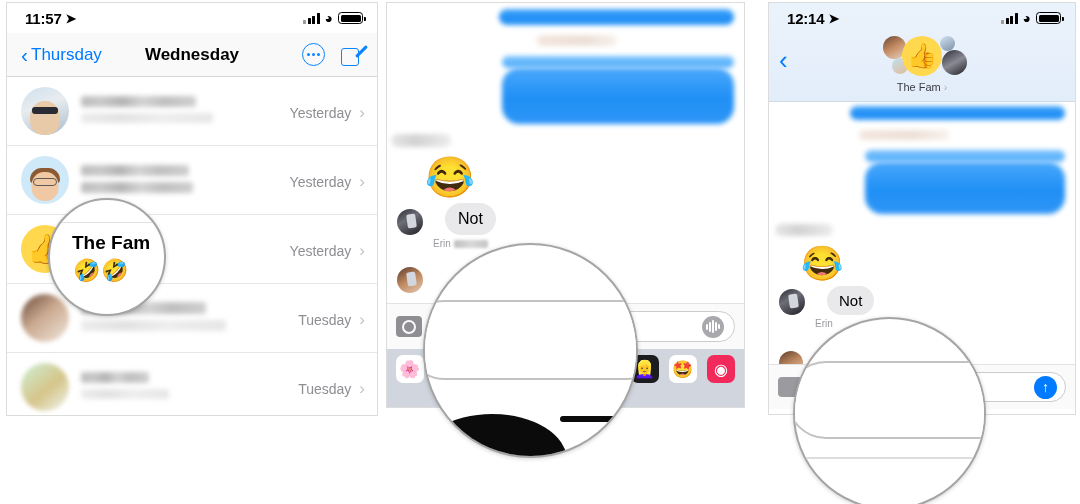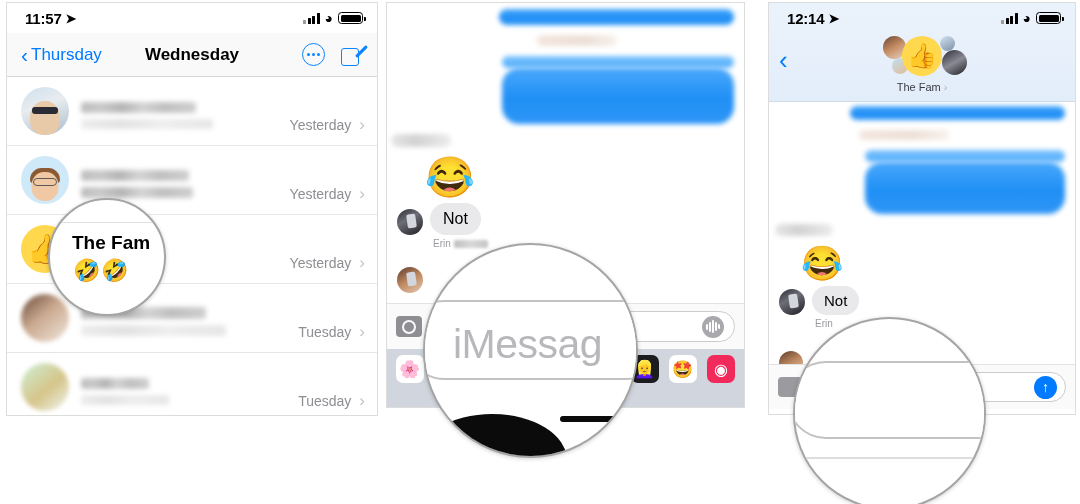--- a/index.html
+++ b/index.html
@@ -73,21 +73,21 @@
     border: 1.8px solid #0a84ff; border-radius: 3px;
   }
   .ic-compose .pen {
     position: absolute; right: 0; top: 0px; width: 3px; height: 15px;
     background: #0a84ff; transform: rotate(45deg); transform-origin: center;
     border-radius: 1px;
   }
 
   
   .row {
-    display: flex; align-items: flex-end; padding: 10px 12px 10px 14px;
+    display: flex; align-items: center; padding: 10px 12px 10px 14px;
     border-bottom: 1px solid #e6e6e6; min-height: 68px; position: relative;
   }
   .avatar {
     width: 48px; height: 48px; border-radius: 50%; flex: 0 0 48px;
     overflow: hidden; position: relative; margin-right: 12px;
   }
   .row-body { flex: 1; padding-top: 3px; }
   .blur-line {
     border-radius: 3px; margin-bottom: 6px;
     background: linear-gradient(90deg,#bdbdbd 0%,#c9c9c9 18%,#b4b4b4 36%,#d4d4d4 54%,#bfbfbf 72%,#cfcfcf 100%);
@@ -150,21 +150,21 @@
   .bub {
     border-radius: 17px; margin-bottom: 10px; filter: blur(2.4px);
   }
   .bub.blue { background: linear-gradient(180deg,#4aa8fb 0%,#1f8ff5 55%,#2f96f7 100%); margin-left: auto; }
   .bub.blue.soft { background: linear-gradient(180deg,#7cc2fd 0%,#52aefb 100%); margin-left: auto; }
   .bub.greyline {
     background: linear-gradient(90deg,#e6e6e6 0%,#d2d2d2 40%,#ececec 100%);
   }
   .bub.skin { background: linear-gradient(90deg,#f3e6de 0%,#ece0d7 60%,#f7f1ec 100%); }
   .emoji-big { font-size: 40px; line-height: 1; margin: 2px 0 6px 28px; }
-  .in-row { display: flex; align-items: flex-end; gap: 7px; }
+  .in-row { display: flex; align-items: flex-end; gap: 22px; }
   .sm-avatar {
     width: 26px; height: 26px; border-radius: 50%; flex: 0 0 26px; overflow: hidden;
     background: linear-gradient(150deg,#2b2b33 0%,#6d6d78 40%,#1d1d22 100%); position: relative;
   }
   .sm-avatar::after {
     content: ""; position: absolute; left: 40%; top: 18%; width: 9px; height: 14px;
     background: #d3d6dd; border-radius: 2px; transform: rotate(-8deg);
   }
   .bub-grey {
     background: #e9e9eb; color: #000; font-size: 16px;
@@ -461,21 +461,20 @@
         <span class="app-ic dark">👱‍♀️</span>
         <span class="app-ic">🤩</span>
         <span class="app-ic pink">◉</span>
       </div>
       <div class="home-ind"></div>
     </div>
   </div>
 
   <div class="mag m2">
     <div class="mfield"></div>
-    <div class="mtext">iMessag</div>
     <div class="mhome"></div>
     <div class="mbar"></div>
   </div>
 
   <div class="panel p3">
 
     <div class="statusbar" style="background:linear-gradient(180deg,#eaf2fc,#e9f1fb);">
       <div class="status-left">
         <span>12:14</span>
         <span class="loc-arrow">➤</span>

